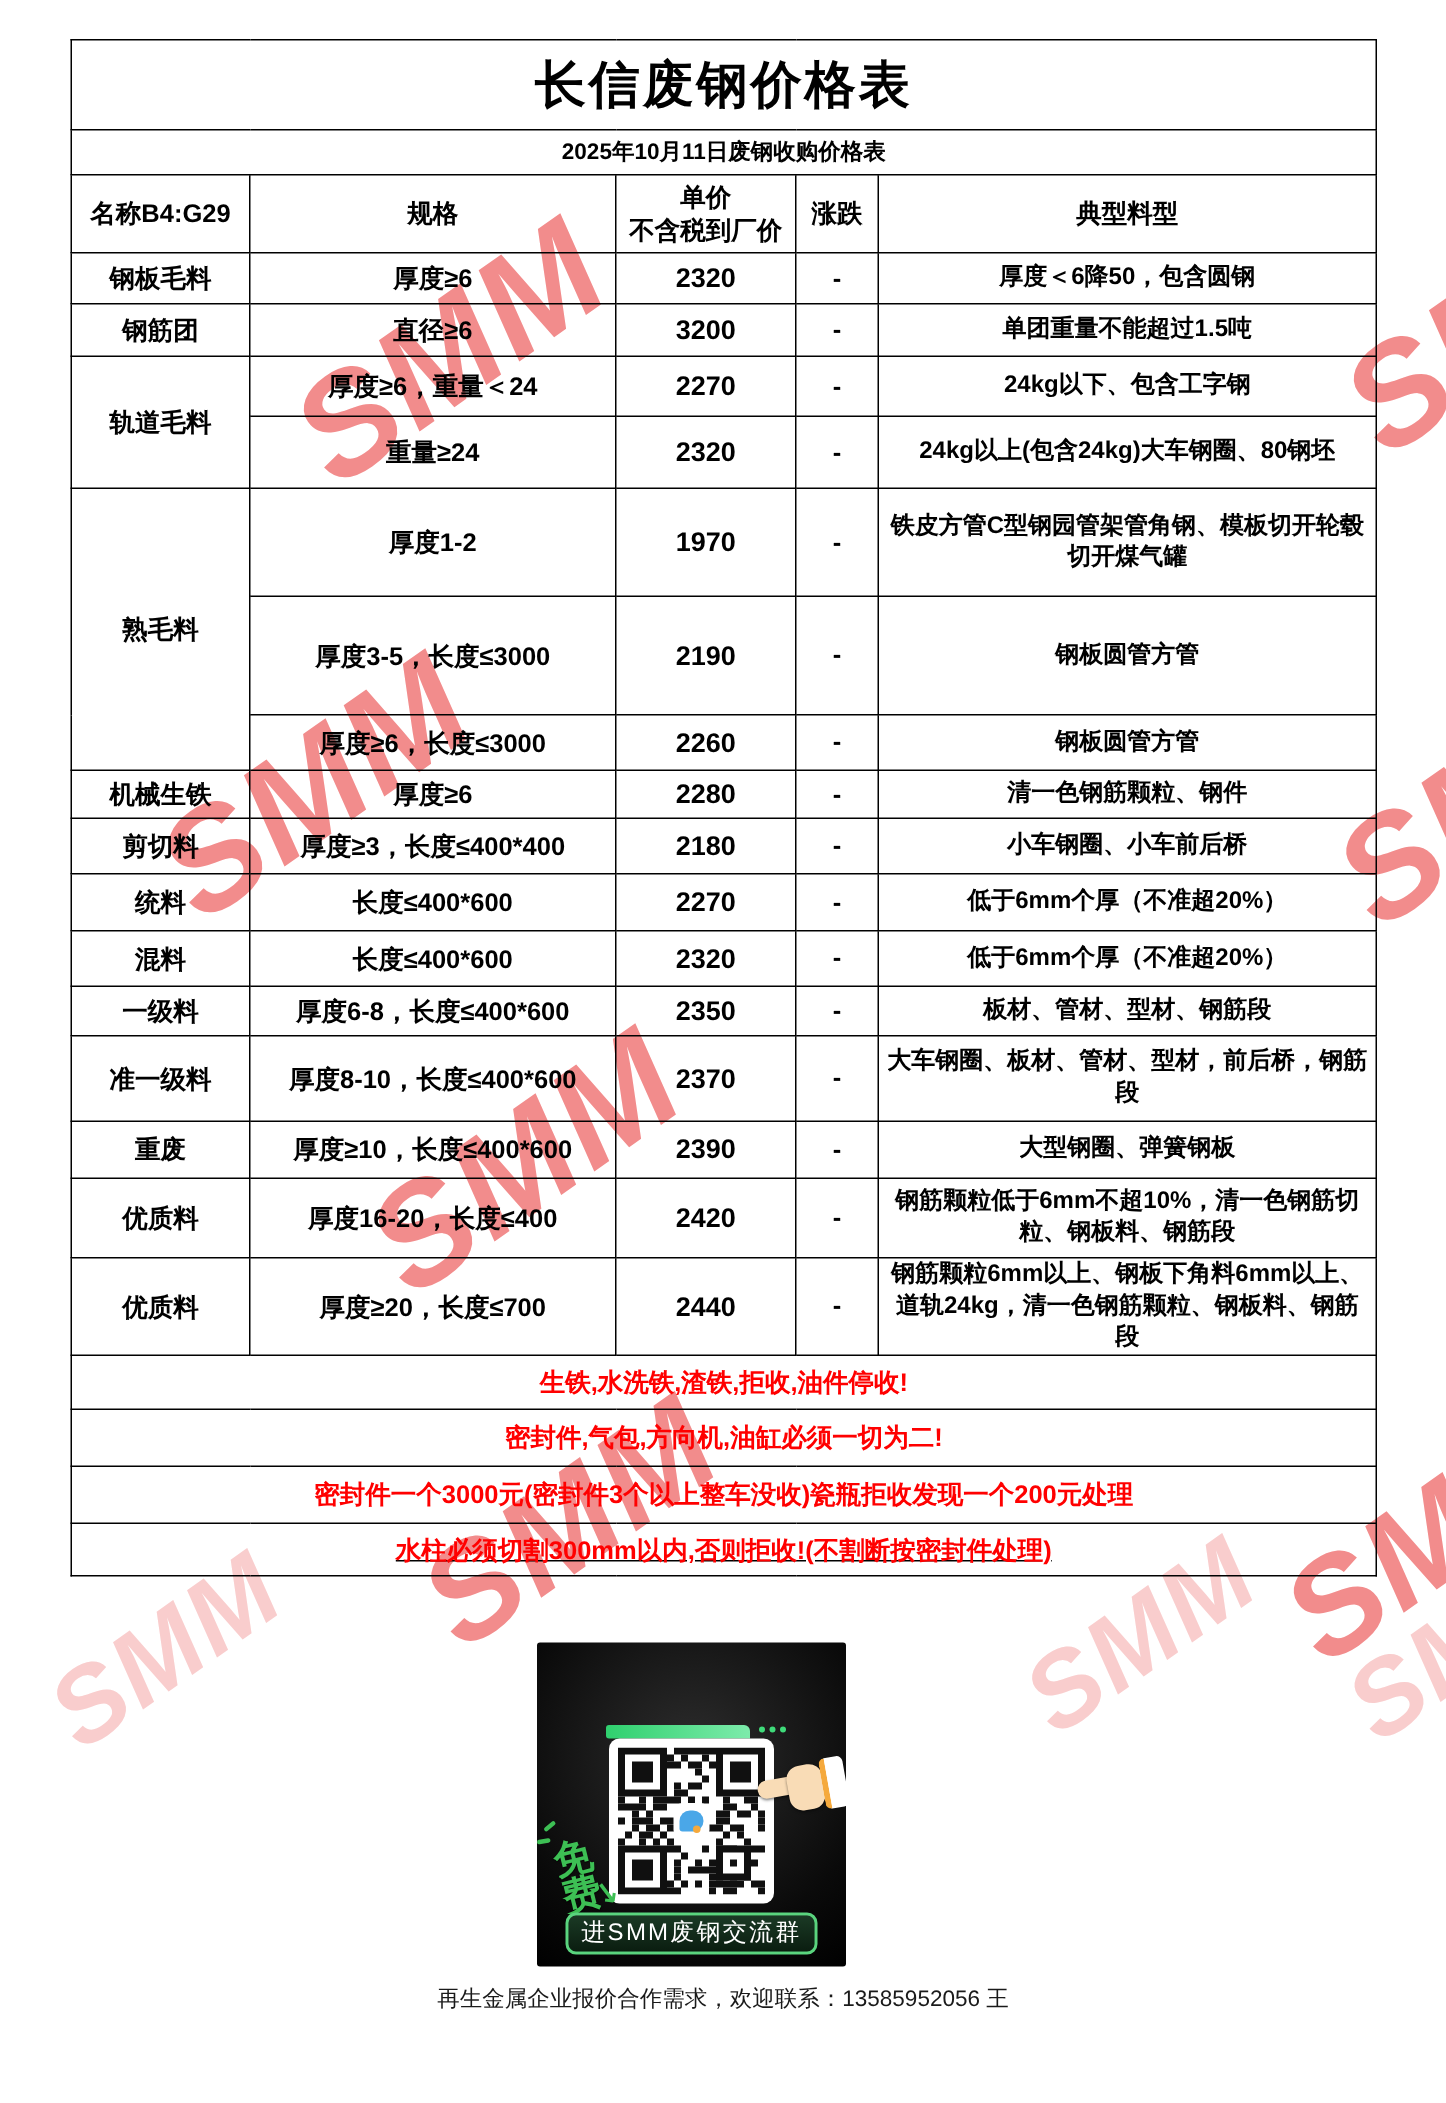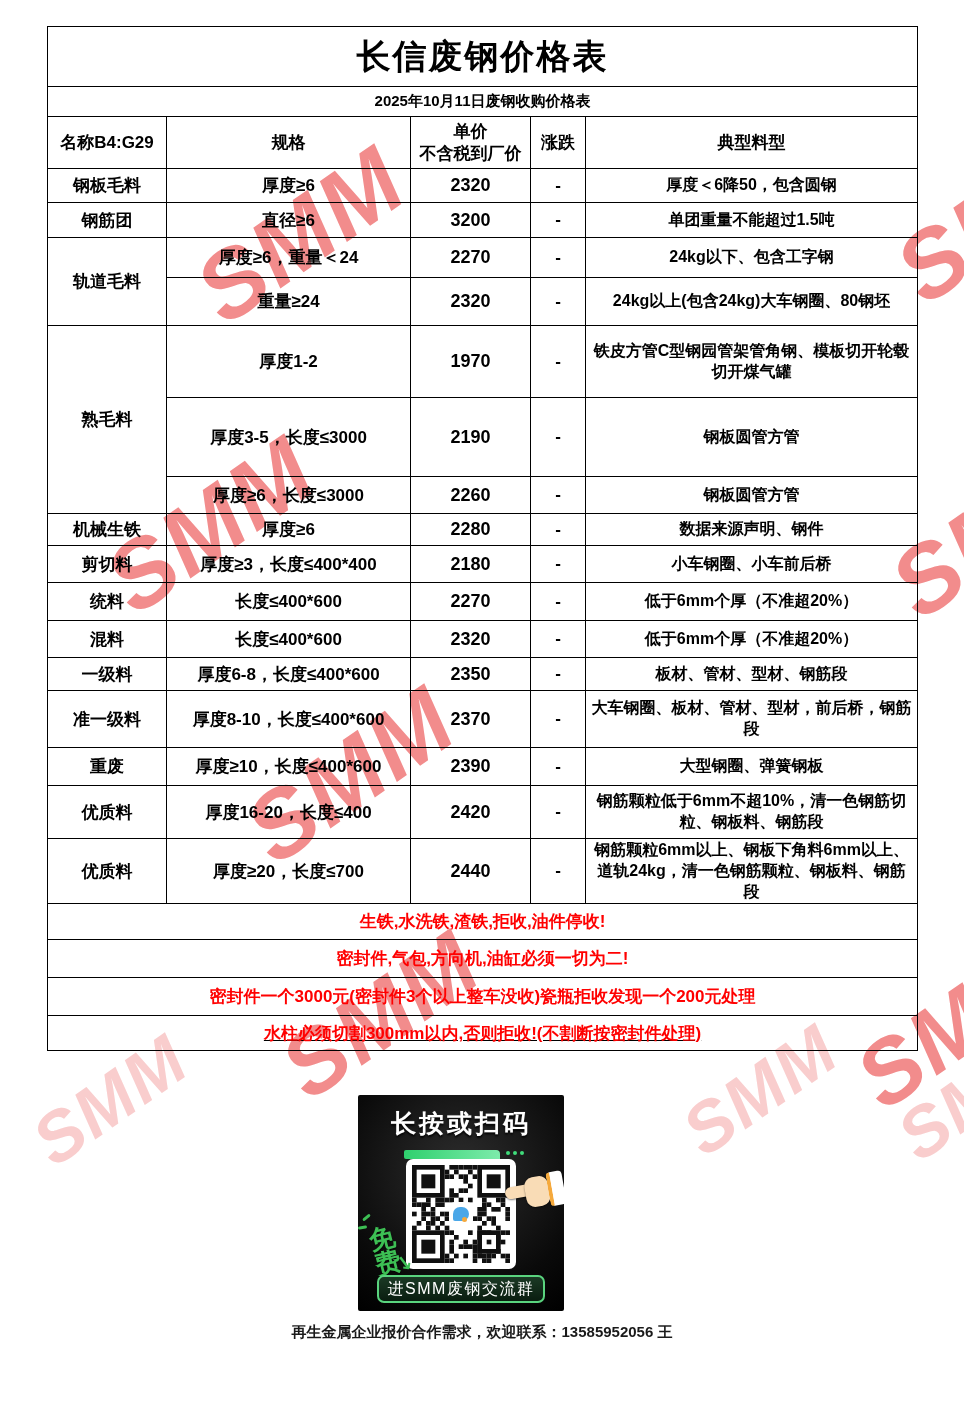--- a/index.html
+++ b/index.html
@@ -87,21 +87,21 @@
   .qr-pill {
     position:absolute; left:50%; transform:translateX(-50%); bottom:8px;
     width:168px; height:28px; box-sizing:border-box;
     border:2px solid #5ad47e; border-radius:7px;
     background:linear-gradient(#1b3a25,#0a1d10);
     color:#fff; font-size:16px; font-weight:400; text-align:center;
     line-height:24px; letter-spacing:1.5px;
   }
   .contact {
     position:absolute; left:0; top:1323px; width:964px; z-index:1;
-    text-align:center; font-size:15px; font-weight:bold; color:#1a1a1a;
+    text-align:center; font-size:15px; font-weight:normal; color:#1a1a1a;
   }
 </style>
 </head>
 <body>
 
 <div class="page">
 
   <div id="wm-layer">
       <div class="wm" style="left: 300px; top: 235px; font-size: 95px; color: rgb(242, 140, 140);">SMM</div>
       <div class="wm" style="left: 1000px; top: 215px; font-size: 95px; color: rgb(242, 140, 140);">SMM</div>
@@ -184,21 +184,21 @@
           <td class="c-spec">厚度≥6，长度≤3000</td>
           <td class="c-price">2260</td>
           <td class="c-change">-</td>
           <td class="c-type">钢板圆管方管</td>
         </tr>
         <tr style="height: 32px;">
           <td class="c-name">机械生铁</td>
           <td class="c-spec">厚度≥6</td>
           <td class="c-price">2280</td>
           <td class="c-change">-</td>
-          <td class="c-type">数据来源声明、钢件</td>
+          <td class="c-type">清一色钢筋颗粒、钢件</td>
         </tr>
         <tr style="height: 37px;">
           <td class="c-name">剪切料</td>
           <td class="c-spec">厚度≥3，长度≤400*400</td>
           <td class="c-price">2180</td>
           <td class="c-change">-</td>
           <td class="c-type">小车钢圈、小车前后桥</td>
         </tr>
         <tr style="height: 38px;">
           <td class="c-name">统料</td>
@@ -261,21 +261,20 @@
           <td colspan="5" class="notice-cell">密封件一个3000元(密封件3个以上整车没收)瓷瓶拒收发现一个200元处理</td>
         </tr>
         <tr style="height: 35px; text-decoration: underline;">
           <td colspan="5" class="notice-cell">水柱必须切割300mm以内,否则拒收!(不割断按密封件处理)</td>
         </tr>
       </tbody>
   </table>
 
 
   <div class="qr-block">
-    <div class="qr-scan-label">长按或扫码</div>
     <div class="qr-frame-bar"></div>
     <div class="qr-frame-dots">
         <i></i>
         <i></i>
         <i></i>
       </div>
     <div class="qr-box">
       <svg id="qr-svg" width="98" height="98" viewBox="0 0 105 105" xmlns="http://www.w3.org/2000/svg">
           <g fill="#101010">
             <rect x="0" y="35" width="5" height="5"></rect>

